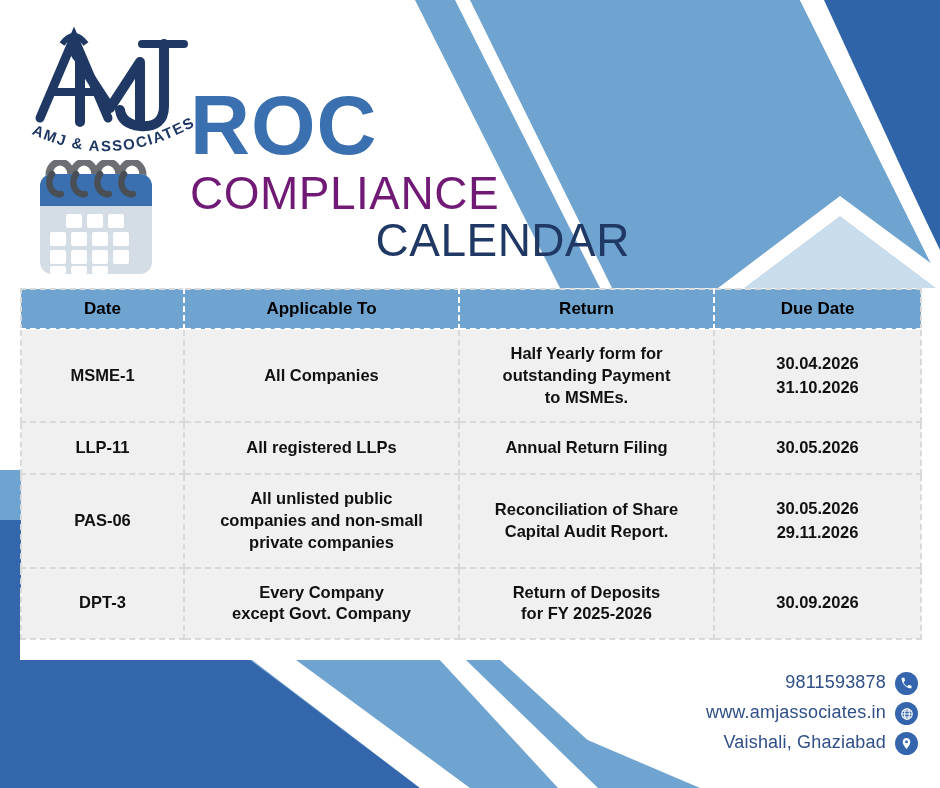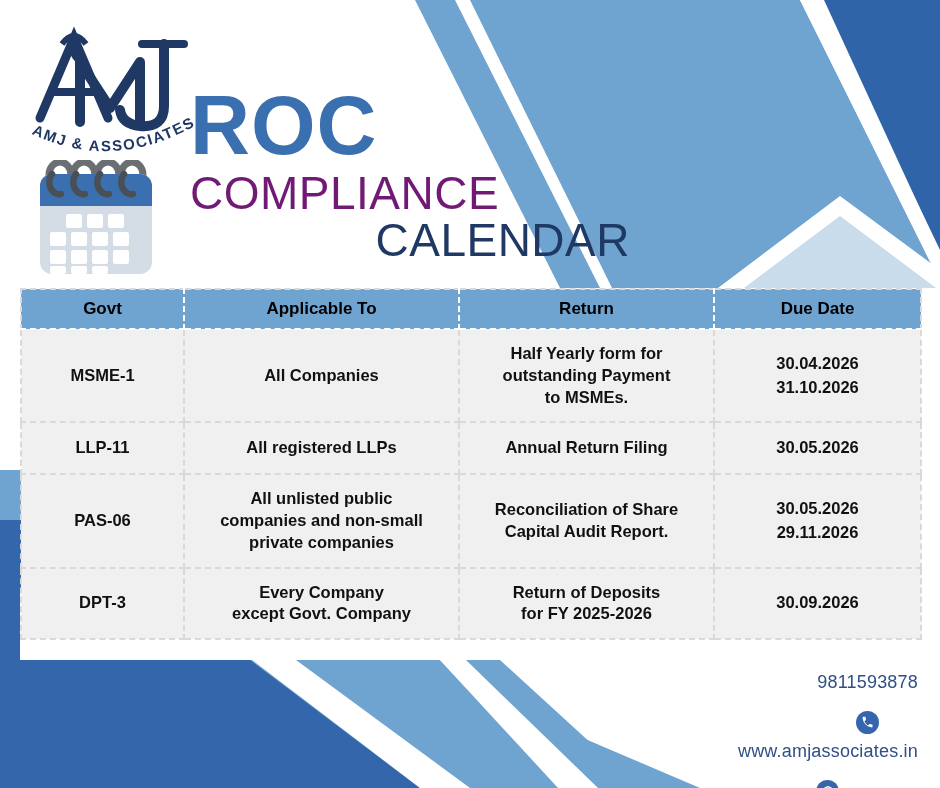--- a/index.html
+++ b/index.html
@@ -68,21 +68,21 @@
   }
   #compliance-table td.due{white-space:pre-line;line-height:1.45;}
   #compliance-table td.purpose{white-space:pre-line;}
   #compliance-table td.applicable{white-space:pre-line;}
 
   
   #contact-block{
     position:absolute;right:22px;top:672px;
     display:flex;flex-direction:column;align-items:flex-end;gap:7px;
   }
-  .contact-row{display:flex;align-items:center;gap:18px;flex-direction:column;}
+  .contact-row{display:flex;gap:9px;}
   .contact-text{
     font-size:18px;color:#2f4f86;letter-spacing:0.2px;
     font-family:"Liberation Sans", sans-serif;
   }
   .contact-badge{
     width:23px;height:23px;border-radius:50%;
     background:#3566ad;display:flex;align-items:center;justify-content:center;
     flex:none;
   }
   .contact-badge svg{display:block;}
@@ -201,21 +201,21 @@
   <div id="table-wrap">
     <table id="compliance-table">
       <colgroup>
         <col class="c-form">
           <col class="c-appl">
           <col class="c-purp">
           <col class="c-due">
       </colgroup>
       <thead>
         <tr>
-          <th>Govt</th>
+          <th>Date</th>
           <th>Applicable To</th>
           <th>Return</th>
           <th>Due Date</th>
         </tr>
       </thead>
       <tbody>
         <tr>
           <td class="form">MSME-1</td>
           <td class="applicable">All Companies</td>
           <td class="purpose">Half Yearly form for
@@ -268,20 +268,21 @@
       <span class="contact-badge">
         <svg width="14" height="14" viewBox="0 0 24 24" fill="none" stroke="#ffffff" stroke-width="1.8">
           <circle cx="12" cy="12" r="9"></circle>
           <ellipse cx="12" cy="12" rx="4" ry="9"></ellipse>
           <path d="M3 12h18M4.5 7h15M4.5 17h15"></path>
         </svg>
       </span>
     </div>
 
     <div class="contact-row">
+      <span class="contact-text">Vaishali, Ghaziabad</span>
       <span class="contact-badge">
         <svg width="13" height="13" viewBox="0 0 24 24" fill="#ffffff">
           <path d="M12 2C8.1 2 5 5.1 5 9c0 5.2 7 13 7 13s7-7.8 7-13c0-3.9-3.1-7-7-7z"></path>
           <circle cx="12" cy="9" r="2.6" fill="#3566ad"></circle>
         </svg>
       </span>
     </div>
 
   </div>
 

